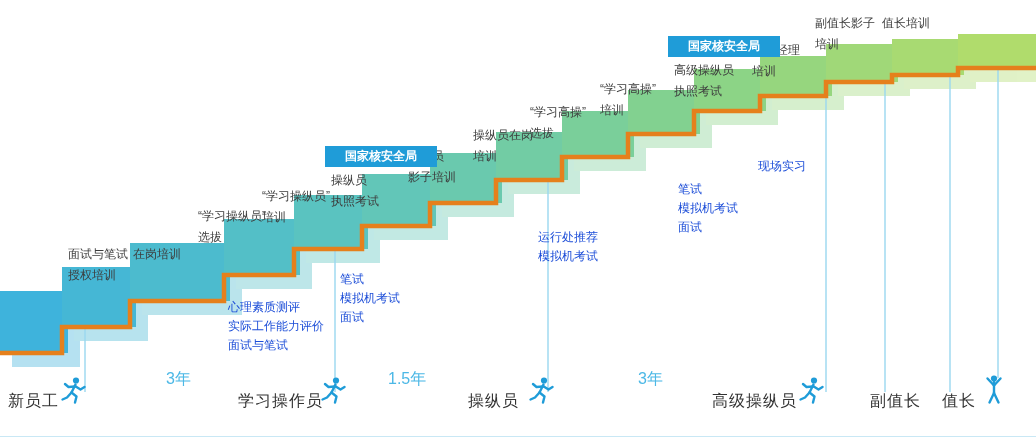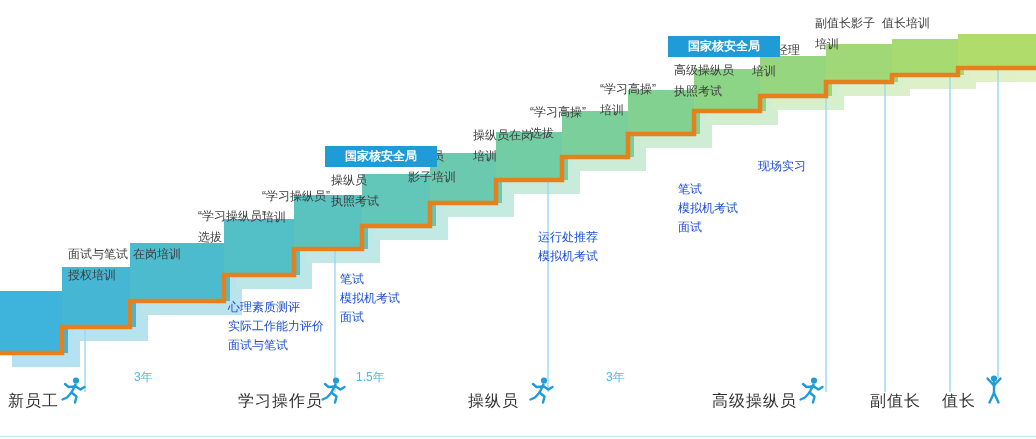--- a/index.html
+++ b/index.html
@@ -4,21 +4,21 @@
 <style>
   * { margin:0; padding:0; box-sizing:border-box; }
   html,body { background:#ffffff; }
   body { font-family:"Liberation Sans","DejaVu Sans",sans-serif; }
   .canvas { position:relative; width:1036px; height:439px; background:#fff; overflow:hidden; }
   .stairs { position:absolute; left:0; top:0; }
   .lbl { position:absolute; font-size:12px; line-height:21px; color:#3d3d3d; white-space:nowrap; }
   .lbl.tight { line-height:19px; color:#1d4ed8; }
   .lic div { padding-left:6px; }
   .badge { display:inline-block; background:#1F9CD8; color:#fff; font-weight:bold; font-size:12px; line-height:15px; padding:3px 20px; margin-bottom:3px; }
-  .duration { position:absolute; font-size:12px; color:#4CB8E6; white-space:nowrap; }
+  .duration { position:absolute; font-size:16px; color:#4CB8E6; white-space:nowrap;margin-left:32px; }
   .role { position:absolute; font-size:16px; color:#333; white-space:nowrap; letter-spacing:1px;text-align:right; }
   .icon { position:absolute; }
   .baseline { position:absolute; left:0; bottom:2px; width:100%; height:1px; background:#c9e8f5; }
 </style>
 </head>
 <body>
 
 <div class="canvas">
 
   <svg class="stairs" width="1036" height="439" viewBox="0 0 1036 439">

